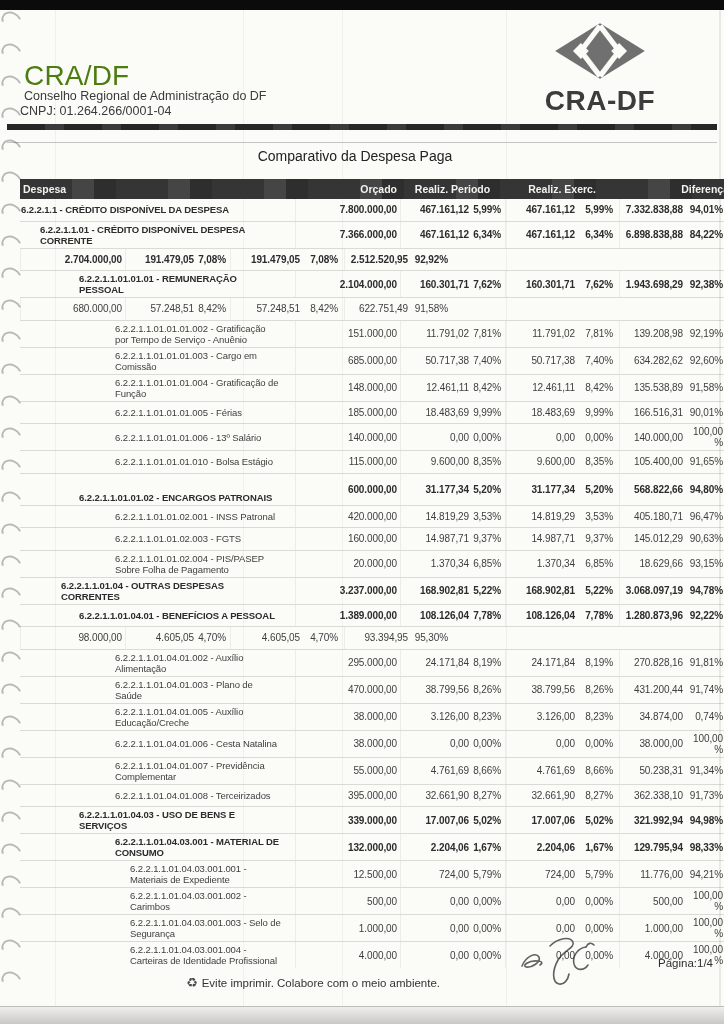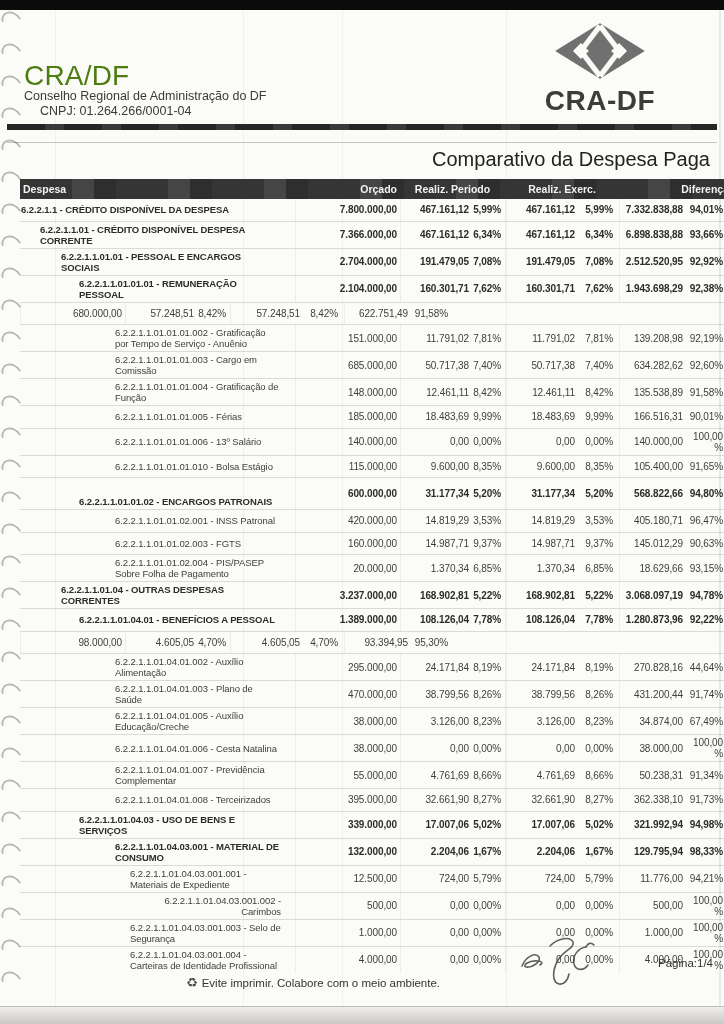--- a/index.html
+++ b/index.html
@@ -12,30 +12,30 @@
   .right-edge{position:absolute;top:10px;left:719px;height:997px;width:2px;background:rgba(0,0,0,.07);}
 
   
   .spiral{position:absolute;left:1px;width:17px;height:13px;border:2px solid #aeaeaa;
         border-radius:50%;border-bottom-color:transparent;border-right-color:transparent;
         transform:rotate(28deg);opacity:.85;}
 
   
   .org-short{position:absolute;left:24px;top:60px;font-size:28px;color:#4d7c0f;letter-spacing:.2px;}
   .org-full{position:absolute;left:24px;top:89px;font-size:12.5px;color:#3a3a3a;}
-  .cnpj{position:absolute;left:40px;top:104px;font-size:12.5px;color:#3a3a3a;text-align:center;}
+  .cnpj{position:absolute;left:20px;top:104px;font-size:12.5px;color:#3a3a3a;text-align:center;}
   .logo{position:absolute;left:531px;top:22px;width:138px;text-align:center;}
   .logo-text{font-size:28px;font-weight:bold;color:#3c3c3c;letter-spacing:.5px;line-height:1;margin-top:3px;}
   .rule-thick{position:absolute;left:7px;top:124px;width:710px;height:6px;
         background:repeating-linear-gradient(90deg,#262626 0 38px,#3a3a3a 38px 57px);}
   .period{position:absolute;left:7px;top:131px;width:710px;text-align:right;
         font-size:9px;font-weight:bold;color:#333;}
   .period-rule{position:absolute;left:7px;top:142px;width:710px;height:1px;background:rgba(0,0,0,.22);}
-  .title{position:absolute;left:0;top:148px;width:710px;text-align:right;
-        font-size:20px;color:#222;}
+  .title{position:absolute;left:0;top:148px;width:710px;text-align:center;
+        font-size:14px;color:#222;}
 
   
   .tbl{position:absolute;left:20px;top:179px;width:712px;}
   .thead{display:flex;align-items:center;height:20px;color:#f4f3f1;font-weight:bold;font-size:10.5px;
         background:repeating-linear-gradient(90deg,#353535 0 52px,#454545 52px 74px,#2e2e2e 74px 96px);}
   .h-desp{flex:0 0 275px;box-sizing:border-box;padding-left:3px;}
   .h-orc{flex:0 0 105px;box-sizing:border-box;text-align:right;padding-right:3px;}
   .h-rp{flex:0 0 105px;text-align:center;}
   .h-re{flex:0 0 114px;text-align:center;}
   .h-dif{flex:0 0 113px;box-sizing:border-box;text-align:right;padding-right:3px;}
@@ -162,25 +162,24 @@
           <div class="c-rp">
             <div class="val">467.161,12</div>
             <div class="pct pct-rp">6,34%</div>
           </div>
           <div class="c-re">
             <div class="val">467.161,12</div>
             <div class="pct pct-re">6,34%</div>
           </div>
           <div class="c-dif">
             <div class="val">6.898.838,88</div>
-            <div class="pct pct-dif">93,66%</div>
-          </div>
-        </div>
-        <div class="trow b">
-          <div class="c-desp" style="padding-left: 41px;">6.2.2.1.1.01.01 - PESSOAL E ENCARGOS SOCIAIS</div>
+            <div class="pct pct-dif">84,22%</div>
+          </div>
+        </div>
+        <div class="trow b">
           <div class="c-orc">2.704.000,00</div>
           <div class="c-rp">
             <div class="val">191.479,05</div>
             <div class="pct pct-rp">7,08%</div>
           </div>
           <div class="c-re">
             <div class="val">191.479,05</div>
             <div class="pct pct-re">7,08%</div>
           </div>
           <div class="c-dif">
@@ -432,21 +431,21 @@
           <div class="c-rp">
             <div class="val">24.171,84</div>
             <div class="pct pct-rp">8,19%</div>
           </div>
           <div class="c-re">
             <div class="val">24.171,84</div>
             <div class="pct pct-re">8,19%</div>
           </div>
           <div class="c-dif">
             <div class="val">270.828,16</div>
-            <div class="pct pct-dif">44,64%</div>
+            <div class="pct pct-dif">91,81%</div>
           </div>
         </div>
         <div class="trow">
           <div class="c-desp" style="padding-left: 95px;">6.2.2.1.1.01.04.01.003 - Plano de Saúde</div>
           <div class="c-orc">470.000,00</div>
           <div class="c-rp">
             <div class="val">38.799,56</div>
             <div class="pct pct-rp">8,26%</div>
           </div>
           <div class="c-re">
@@ -464,21 +463,21 @@
           <div class="c-rp">
             <div class="val">3.126,00</div>
             <div class="pct pct-rp">8,23%</div>
           </div>
           <div class="c-re">
             <div class="val">3.126,00</div>
             <div class="pct pct-re">8,23%</div>
           </div>
           <div class="c-dif">
             <div class="val">34.874,00</div>
-            <div class="pct pct-dif">67,49%</div>
+            <div class="pct pct-dif">0,74%</div>
           </div>
         </div>
         <div class="trow">
           <div class="c-desp" style="padding-left: 95px;">6.2.2.1.1.01.04.01.006 - Cesta Natalina</div>
           <div class="c-orc">38.000,00</div>
           <div class="c-rp">
             <div class="val">0,00</div>
             <div class="pct pct-rp">0,00%</div>
           </div>
           <div class="c-re">
@@ -564,21 +563,21 @@
           <div class="c-re">
             <div class="val">724,00</div>
             <div class="pct pct-re">5,79%</div>
           </div>
           <div class="c-dif">
             <div class="val">11.776,00</div>
             <div class="pct pct-dif">94,21%</div>
           </div>
         </div>
         <div class="trow">
-          <div class="c-desp" style="padding-left: 110px; text-align: right;">6.2.2.1.1.01.04.03.001.002 - Carimbos</div>
+          <div class="c-desp" style="padding-left: 110px;">6.2.2.1.1.01.04.03.001.002 - Carimbos</div>
           <div class="c-orc">500,00</div>
           <div class="c-rp">
             <div class="val">0,00</div>
             <div class="pct pct-rp">0,00%</div>
           </div>
           <div class="c-re">
             <div class="val">0,00</div>
             <div class="pct pct-re">0,00%</div>
           </div>
           <div class="c-dif">

